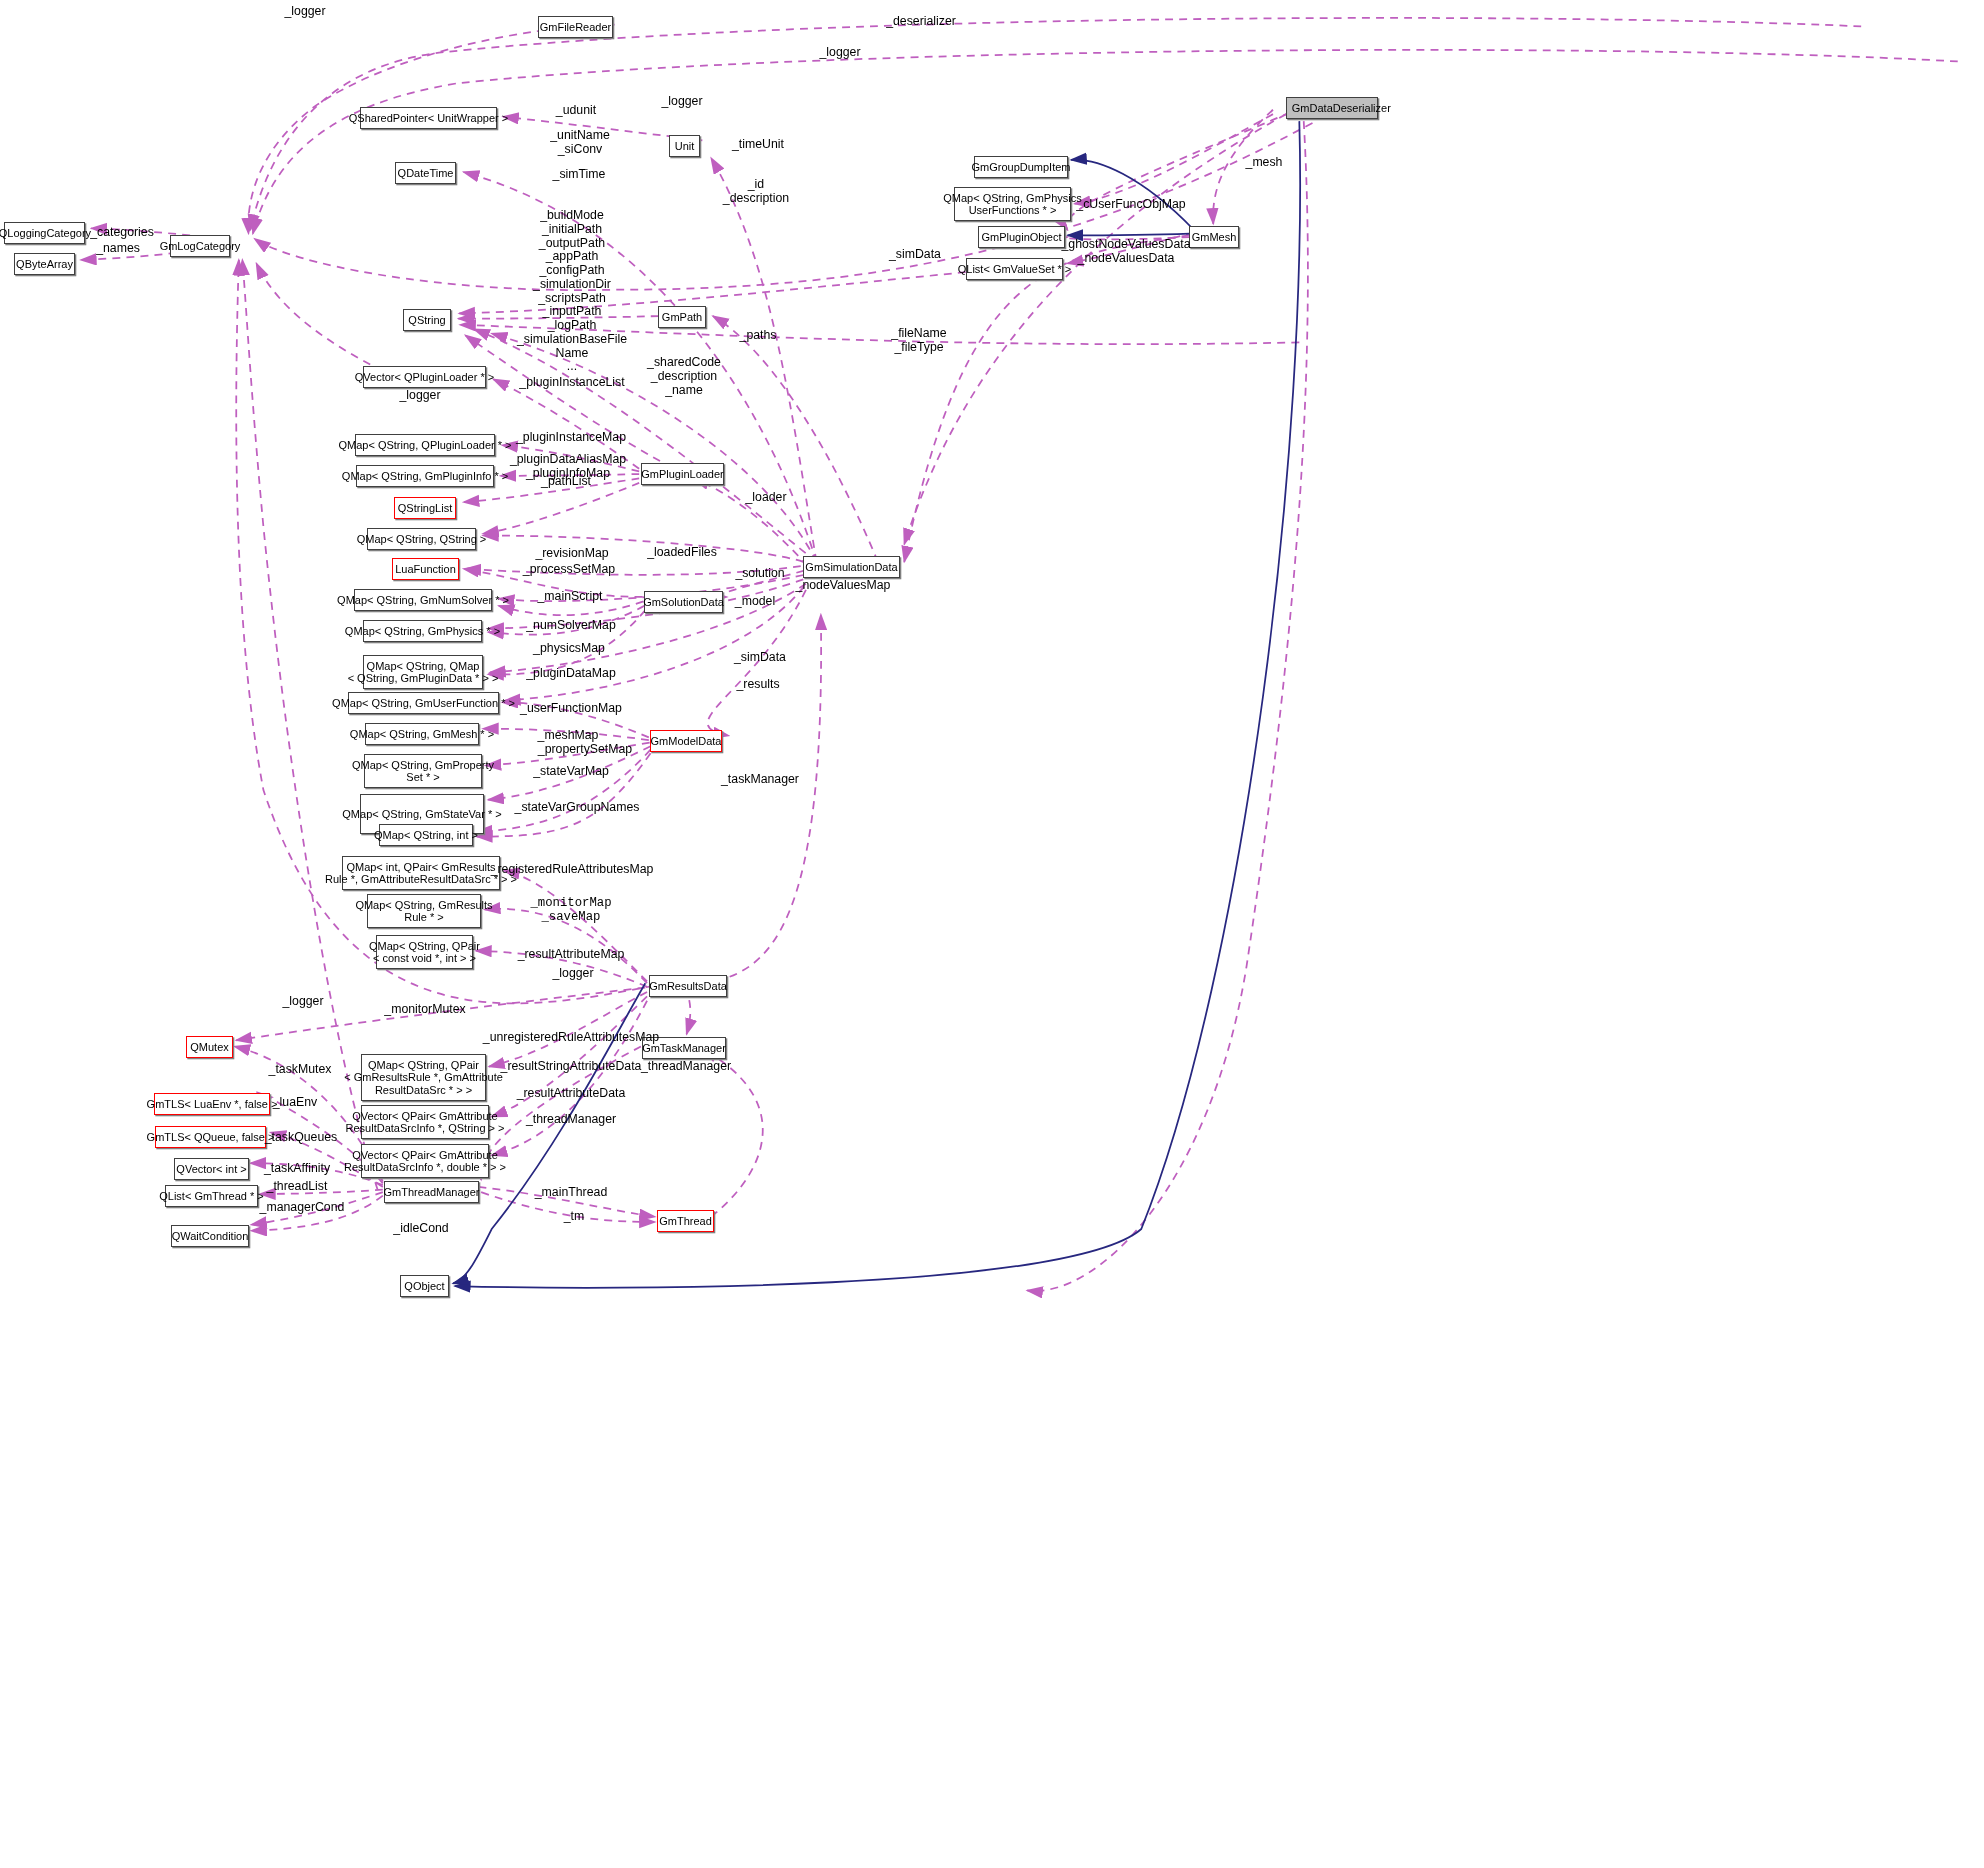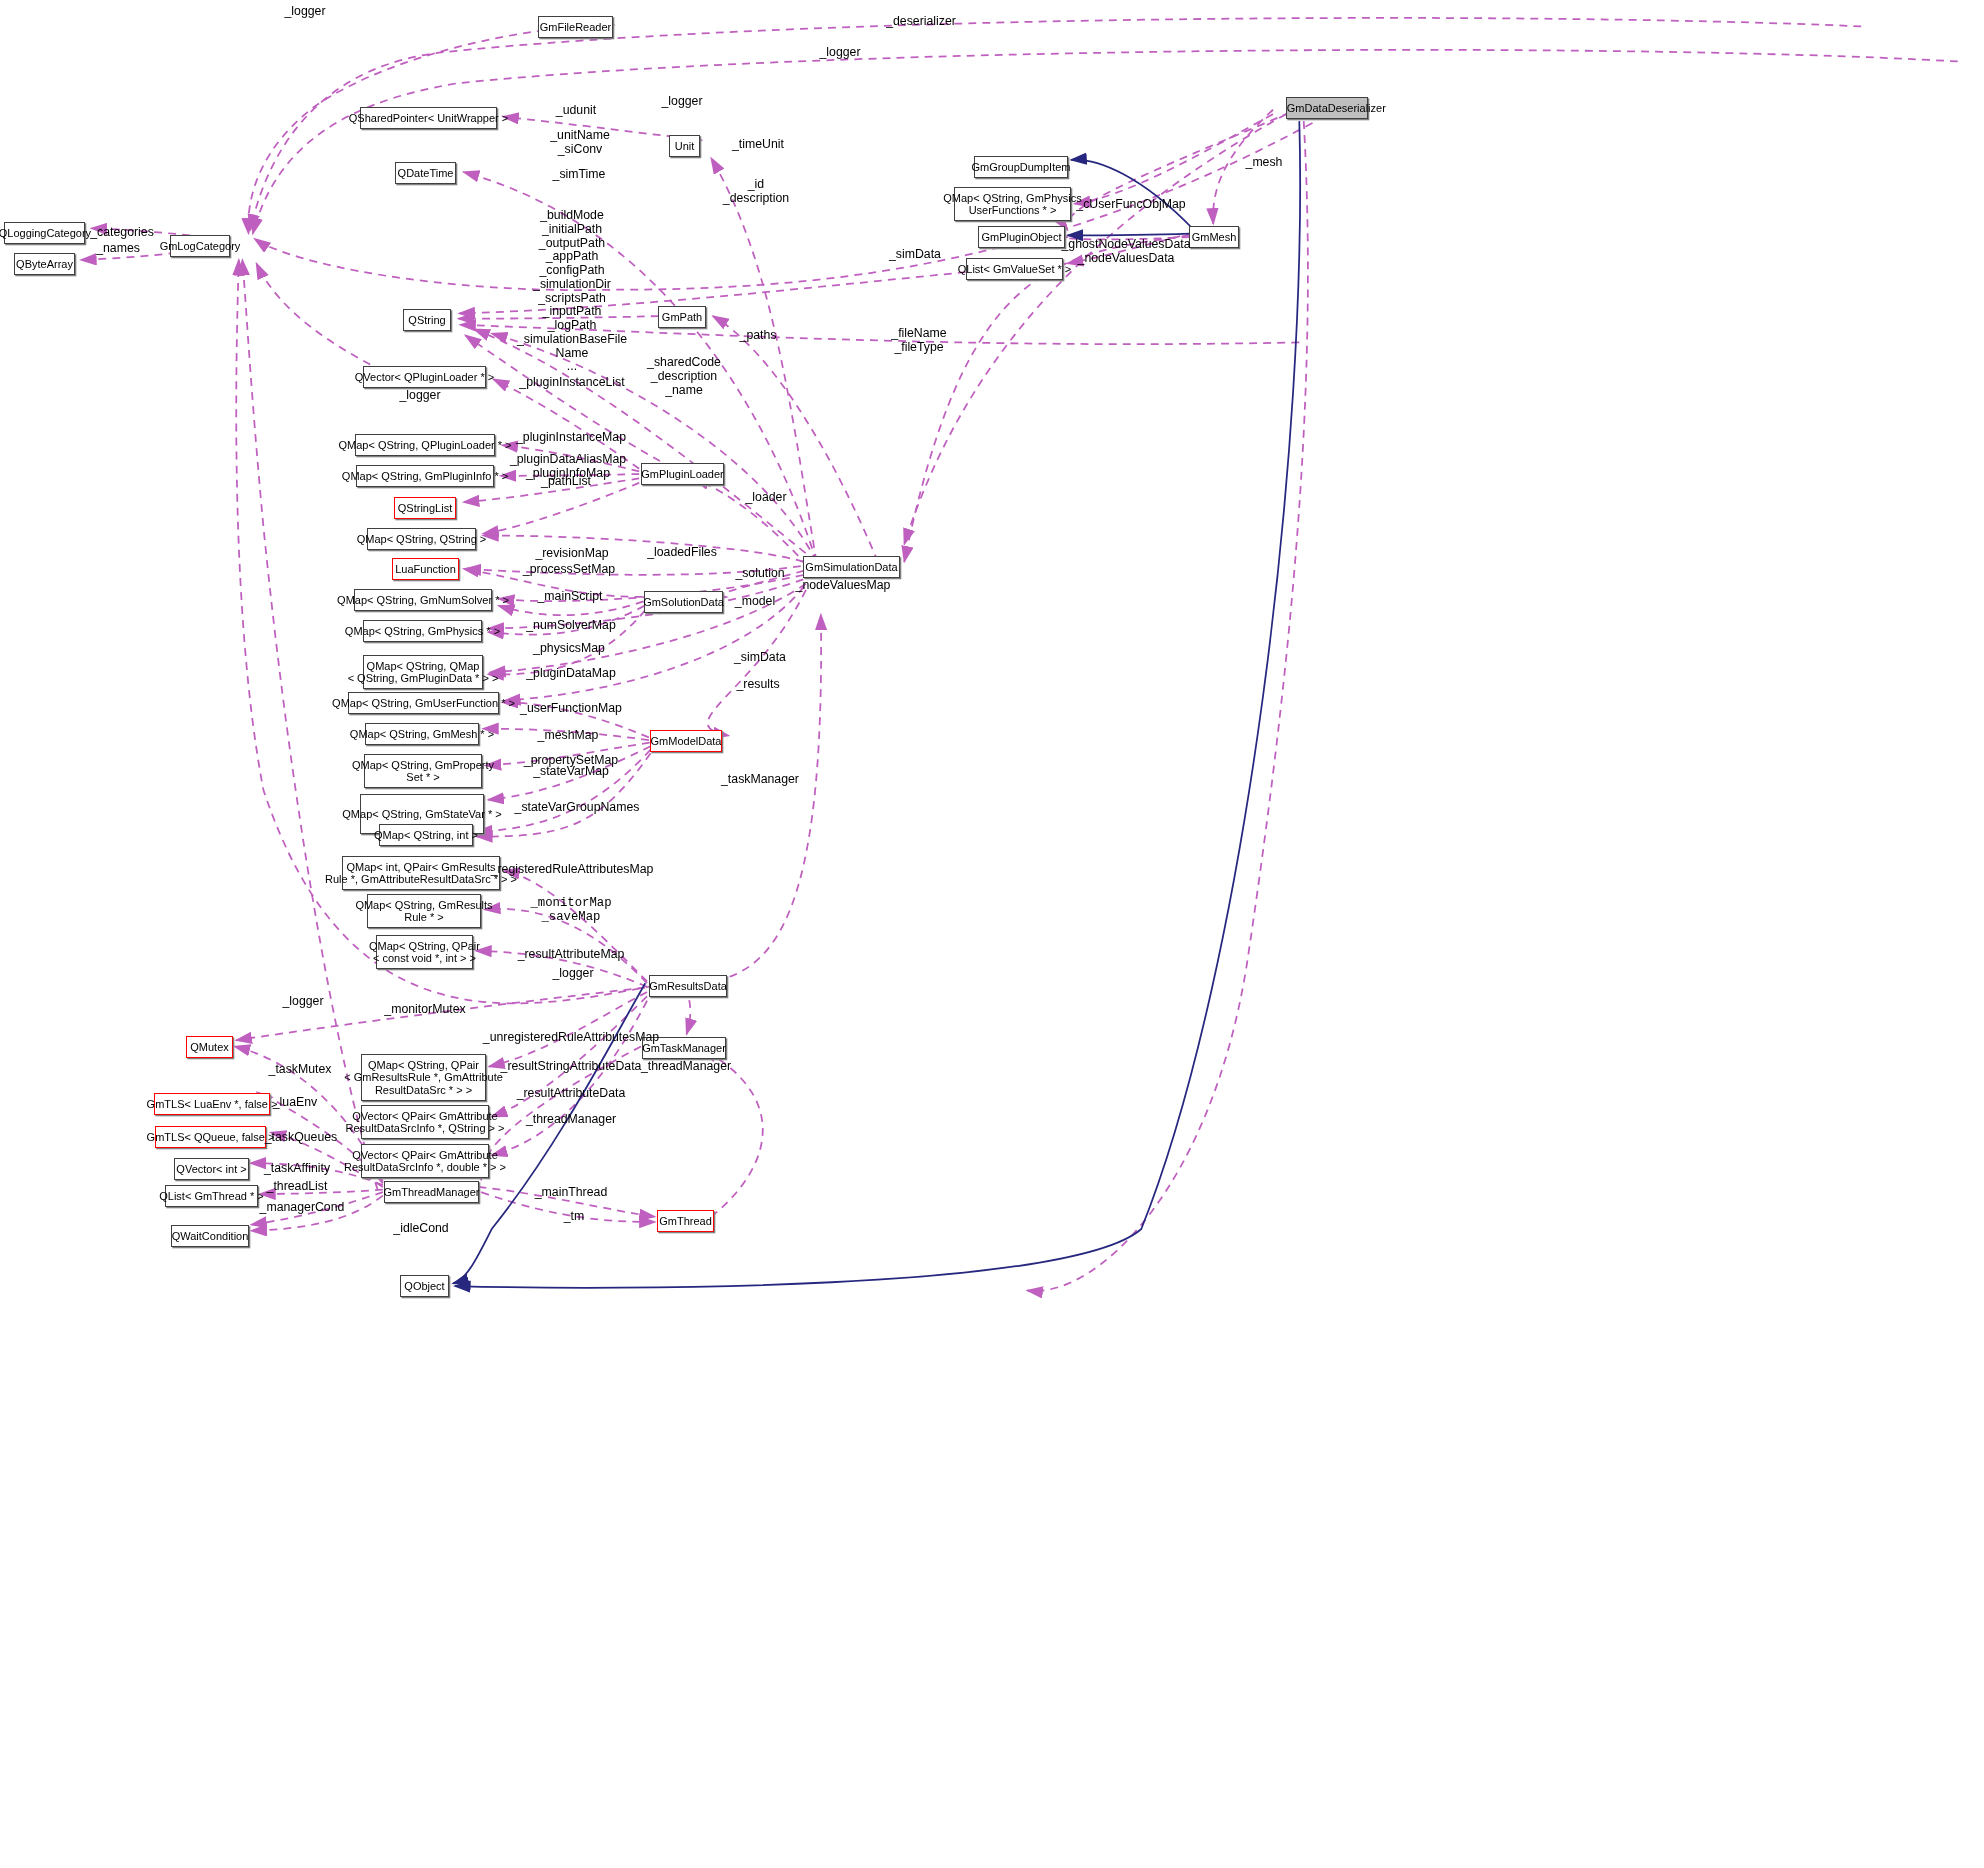--- a/index.html
+++ b/index.html
@@ -198,21 +198,21 @@
       <div class="node" style="left: 641px; top: 463px; width: 83px; height: 22px;">GmPluginLoader</div>
       <div class="node" style="left: 644px; top: 591px; width: 79px; height: 22px;">GmSolutionData</div>
       <div class="node red" style="left: 650px; top: 730px; width: 72px; height: 22px;">GmModelData</div>
       <div class="node" style="left: 803px; top: 556px; width: 97px; height: 22px;">GmSimulationData</div>
       <div class="node" style="left: 978px; top: 226px; width: 87px; height: 22px;">GmPluginObject</div>
       <div class="node" style="left: 974px; top: 156px; width: 94px; height: 22px;">GmGroupDumpItem</div>
       <div class="node" style="left: 954px; top: 187px; width: 117px; height: 34px;">QMap&lt; QString, GmPhysics
 UserFunctions * &gt;</div>
       <div class="node" style="left: 966px; top: 258px; width: 97px; height: 22px;">QList&lt; GmValueSet * &gt;</div>
       <div class="node" style="left: 1189px; top: 226px; width: 50px; height: 22px;">GmMesh</div>
-      <div class="node current" style="left: 1286px; top: 97px; width: 82px; height: 22px; padding-left: 23px;">GmDataDeserializer</div>
+      <div class="node current" style="left: 1286px; top: 97px; width: 92px; height: 22px; padding-left: 23px;">GmDataDeserializer</div>
     </div>
   <div id="labels">
       <div class="elabel" style="left: 305px; top: 5.3px;">_logger</div>
       <div class="elabel" style="left: 921px; top: 15px;">_deserializer</div>
       <div class="elabel" style="left: 840px; top: 46px;">_logger</div>
       <div class="elabel" style="left: 682px; top: 95px;">_logger</div>
       <div class="elabel" style="left: 576px; top: 104px;">_udunit</div>
       <div class="elabel" style="left: 580px; top: 129px;">_unitName
 _siConv</div>
       <div class="elabel" style="left: 758px; top: 138px;">_timeUnit</div>
@@ -256,21 +256,21 @@
       <div class="elabel" style="left: 843px; top: 579px;">_nodeValuesMap</div>
       <div class="elabel" style="left: 570px; top: 590px;">_mainScript</div>
       <div class="elabel" style="left: 755px; top: 595px;">_model</div>
       <div class="elabel" style="left: 571px; top: 619px;">_numSolverMap</div>
       <div class="elabel" style="left: 569px; top: 642px;">_physicsMap</div>
       <div class="elabel" style="left: 760px; top: 651px;">_simData</div>
       <div class="elabel" style="left: 571px; top: 667px;">_pluginDataMap</div>
       <div class="elabel" style="left: 758px; top: 678px;">_results</div>
       <div class="elabel" style="left: 571px; top: 702px;">_userFunctionMap</div>
       <div class="elabel" style="left: 568px; top: 729px;">_meshMap</div>
-      <div class="elabel" style="left: 571px; top: 743px; margin-top: 11px;">_propertySetMap</div>
+      <div class="elabel" style="left: 585px; top: 743px;">_propertySetMap</div>
       <div class="elabel" style="left: 571px; top: 765px;">_stateVarMap</div>
       <div class="elabel" style="left: 760px; top: 773px;">_taskManager</div>
       <div class="elabel" style="left: 577px; top: 801px;">_stateVarGroupNames</div>
       <div class="elabel" style="left: 572px; top: 863px;">_registeredRuleAttributesMap</div>
       <div class="elabel" style="left: 571px; top: 897px; font-family: Liberation Mono, monospace;">_monitorMap
 _saveMap</div>
       <div class="elabel" style="left: 571px; top: 948px;">_resultAttributeMap</div>
       <div class="elabel" style="left: 573px; top: 967px;">_logger</div>
       <div class="elabel" style="left: 303px; top: 995px;">_logger</div>
       <div class="elabel" style="left: 425px; top: 1003px;">_monitorMutex</div>

